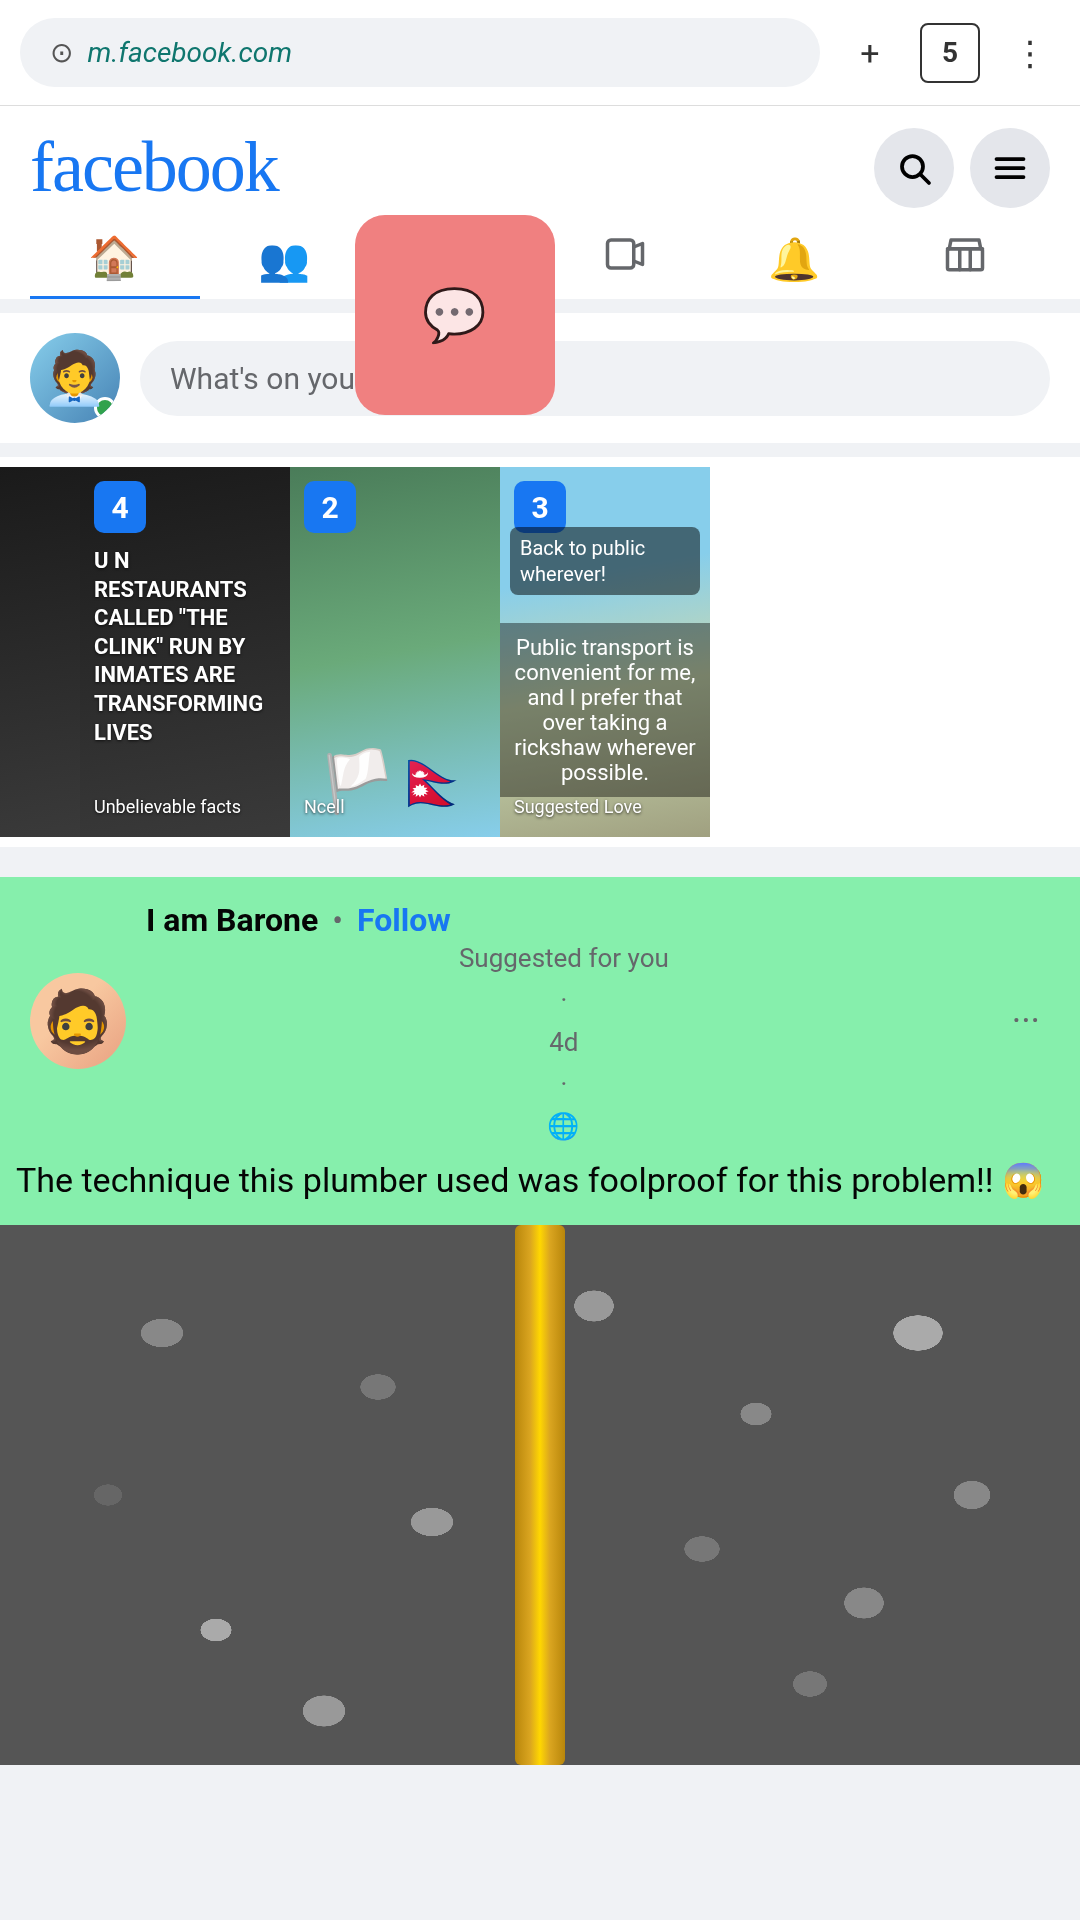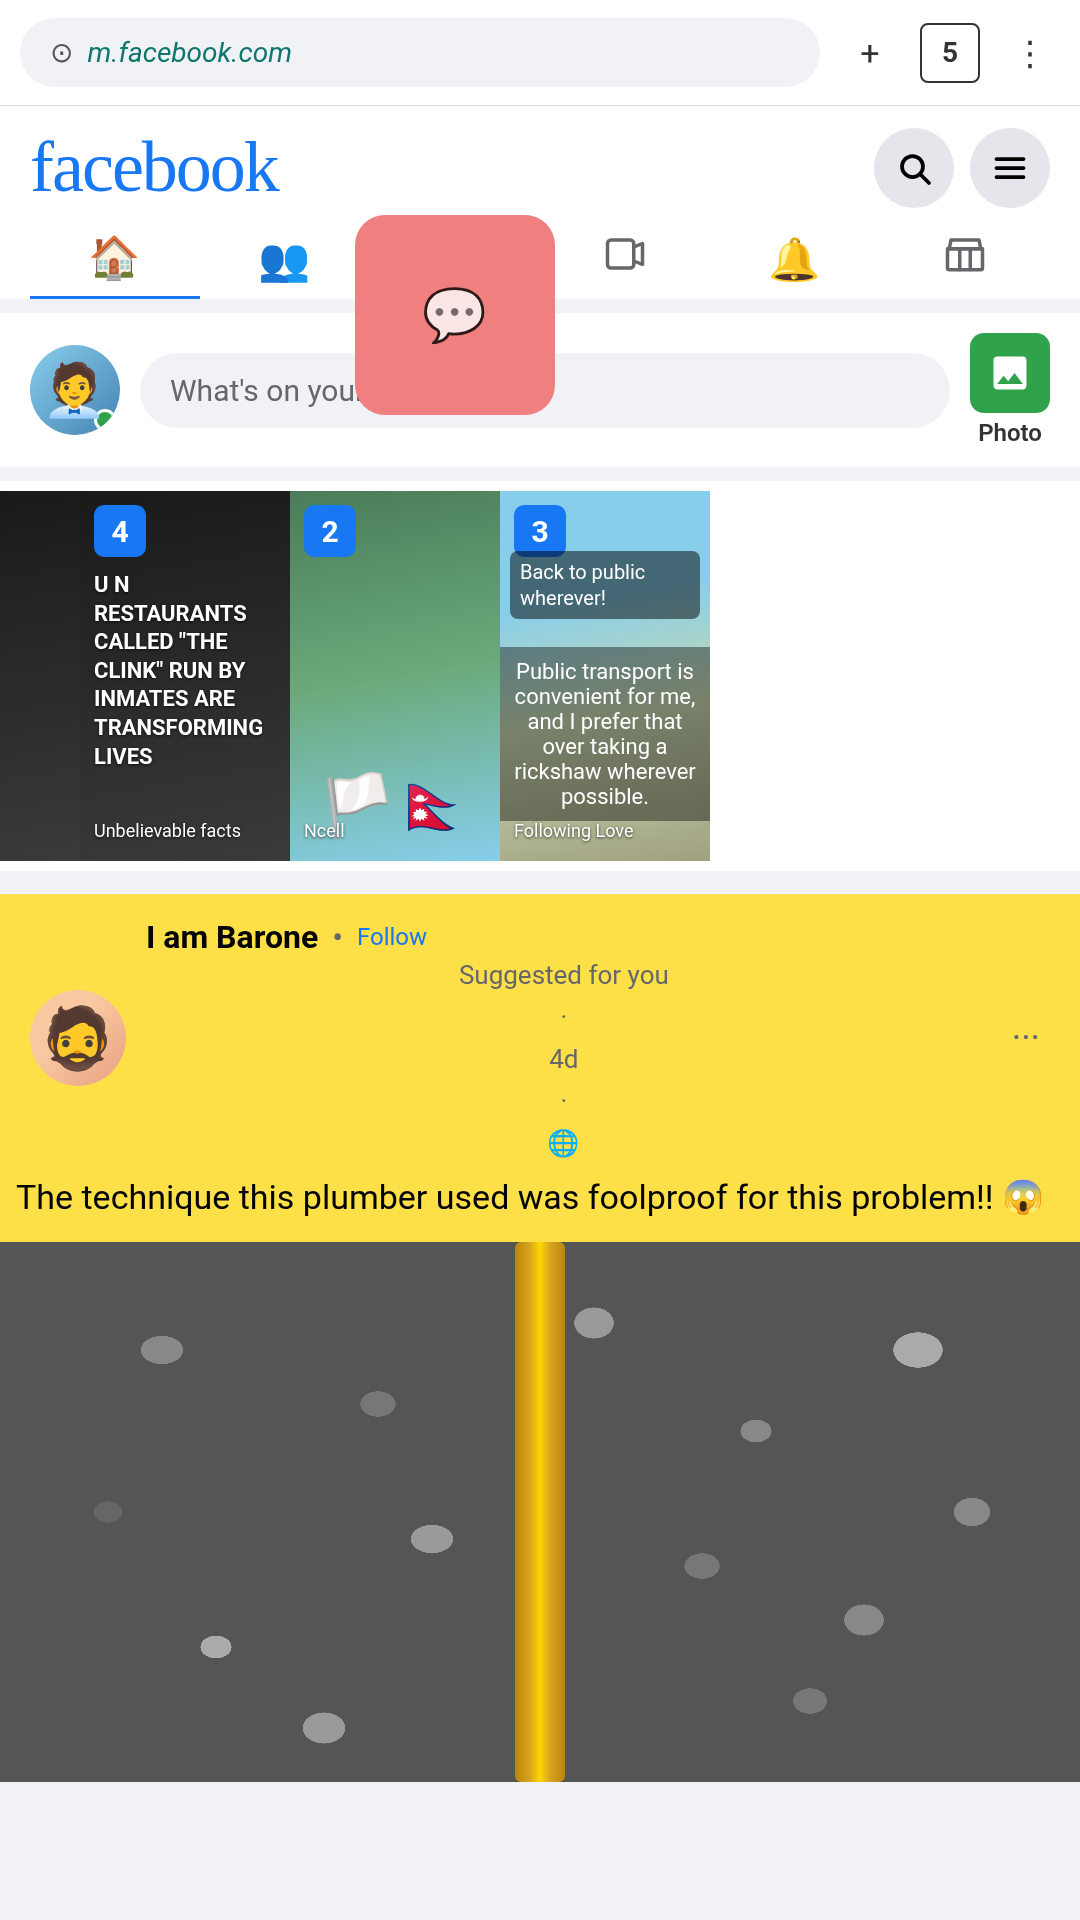--- a/index.html
+++ b/index.html
@@ -260,22 +260,22 @@
       background: rgba(0,0,0,0.5);
       color: #fff;
       font-size: 20px;
       padding: 8px 10px;
       border-radius: 8px;
       line-height: 1.3;
     }
 
     
     .post {
-      background: #fde047;
-      margin-top: 23px;
+      background: #86efac;
+      margin-top: 30px;
     }
     .post-header {
       display: flex;
       align-items: center;
       padding: 24px 30px 16px;
       gap: 20px;
     }
     .post-avatar {
       width: 96px;
       height: 96px;
@@ -296,22 +296,22 @@
       align-items: center;
       gap: 14px;
       flex-wrap: wrap;
     }
     .post-user-name {
       font-size: 32px;
       font-weight: 700;
       color: #050505;
     }
     .post-follow {
-      font-size: 24px;
-      font-weight: 400;
+      font-size: 32px;
+      font-weight: 700;
       color: #1877f2;
     }
     .post-meta {
       font-size: 26px;
       color: #65676b;
       display: flex;
       align-items: center;
       gap: 12px;
       margin-top: 4px;
       flex-direction: column;
@@ -470,28 +470,20 @@
       </span>
     </div>
   </div>
 </div>
 
 <div class="composer">
   <div class="composer-avatar avatar-cartoon">
     <div class="avatar-online"></div>
   </div>
   <div class="composer-input">What's on your mind?</div>
-  <div class="photo-btn">
-    <div class="photo-icon">
-      <svg width="44" height="44" viewBox="0 0 24 24" fill="white">
-        <path d="M21 19V5c0-1.1-.9-2-2-2H5c-1.1 0-2 .9-2 2v14c0 1.1.9 2 2 2h14c1.1 0 2-.9 2-2zM8.5 13.5l2.5 3.01L14.5 12l4.5 6H5l3.5-4.5z"></path>
-      </svg>
-    </div>
-    <span class="photo-label">Photo</span>
-  </div>
 </div>
 
 <div class="stories-section">
   <div class="stories-row">
 
     <div class="story-card scene-restaurant" style="width:80px;">
     </div>
 
     <div class="story-card scene-restaurant">
       <div class="story-number-badge">
@@ -509,21 +501,21 @@
       <div style="position:absolute;bottom:20px;left:0;right:0;text-align:center;font-size:60px;">🏳️🇳🇵</div>
       <div class="story-label">Ncell</div>
     </div>
 
     <div class="story-card" style="background: linear-gradient(170deg, #87ceeb 30%, #c8d8b0 60%, #a0a080 100%);">
       <div class="story-number-badge">
         <span>3</span>
       </div>
       <div class="story-overlay-text">Back to public wherever!</div>
       <div style="position:absolute;bottom:40px;left:0;right:0;text-align:center;font-size:40px;color:#fff;padding:12px 10px;background:rgba(0,0,0,0.4);font-size:22px;">Public transport is convenient for me, and I prefer that over taking a rickshaw wherever possible.</div>
-      <div class="story-label">Following Love</div>
+      <div class="story-label">Suggested Love</div>
     </div>
   </div>
 </div>
 
 <div class="post">
   <div class="post-header">
     <div class="post-avatar avatar-man"></div>
     <div class="post-user-info">
       <div class="post-user-name-row">
         <span class="post-user-name">I am Barone</span>

